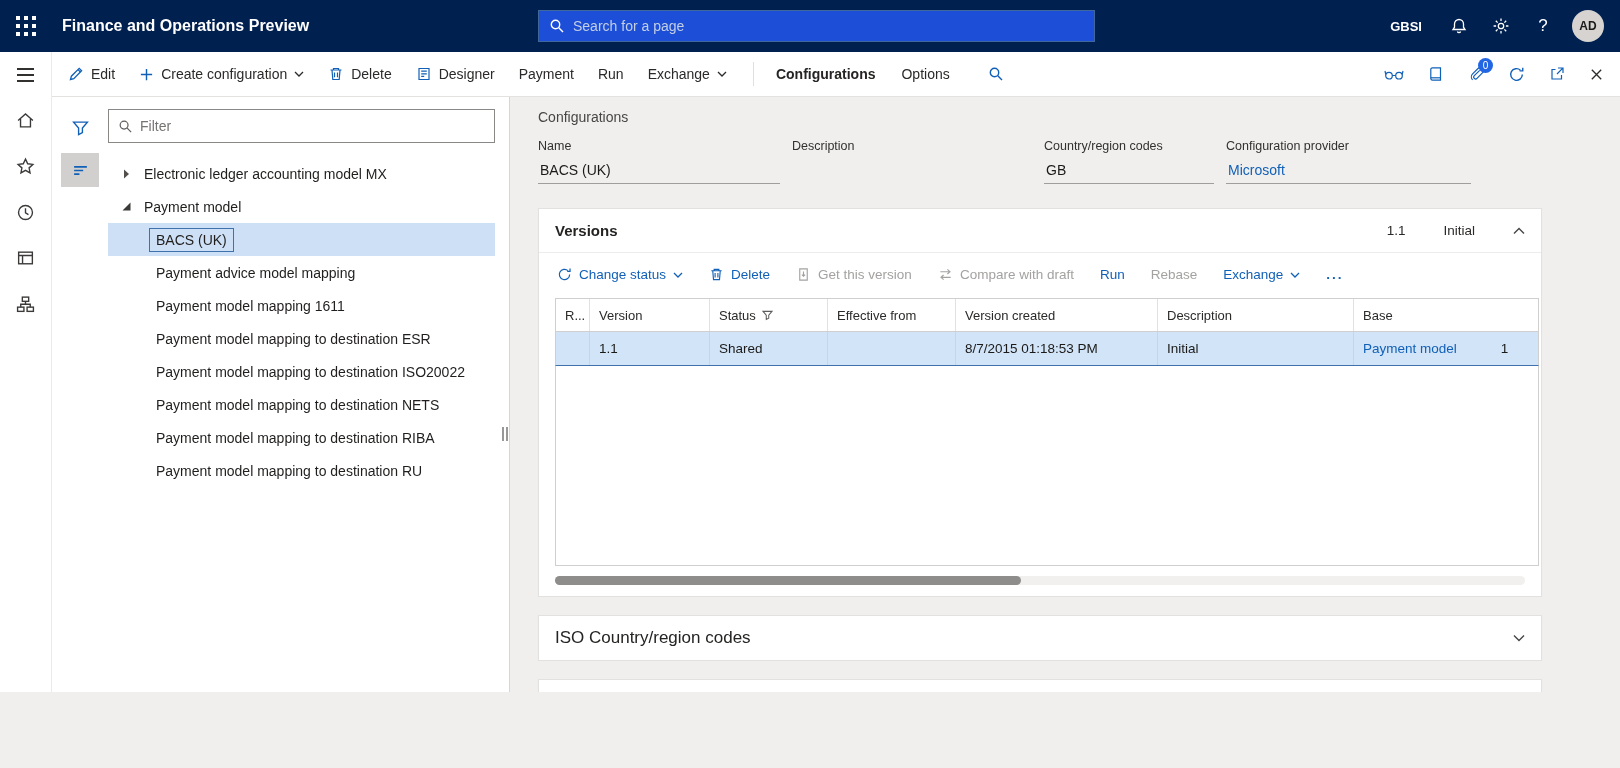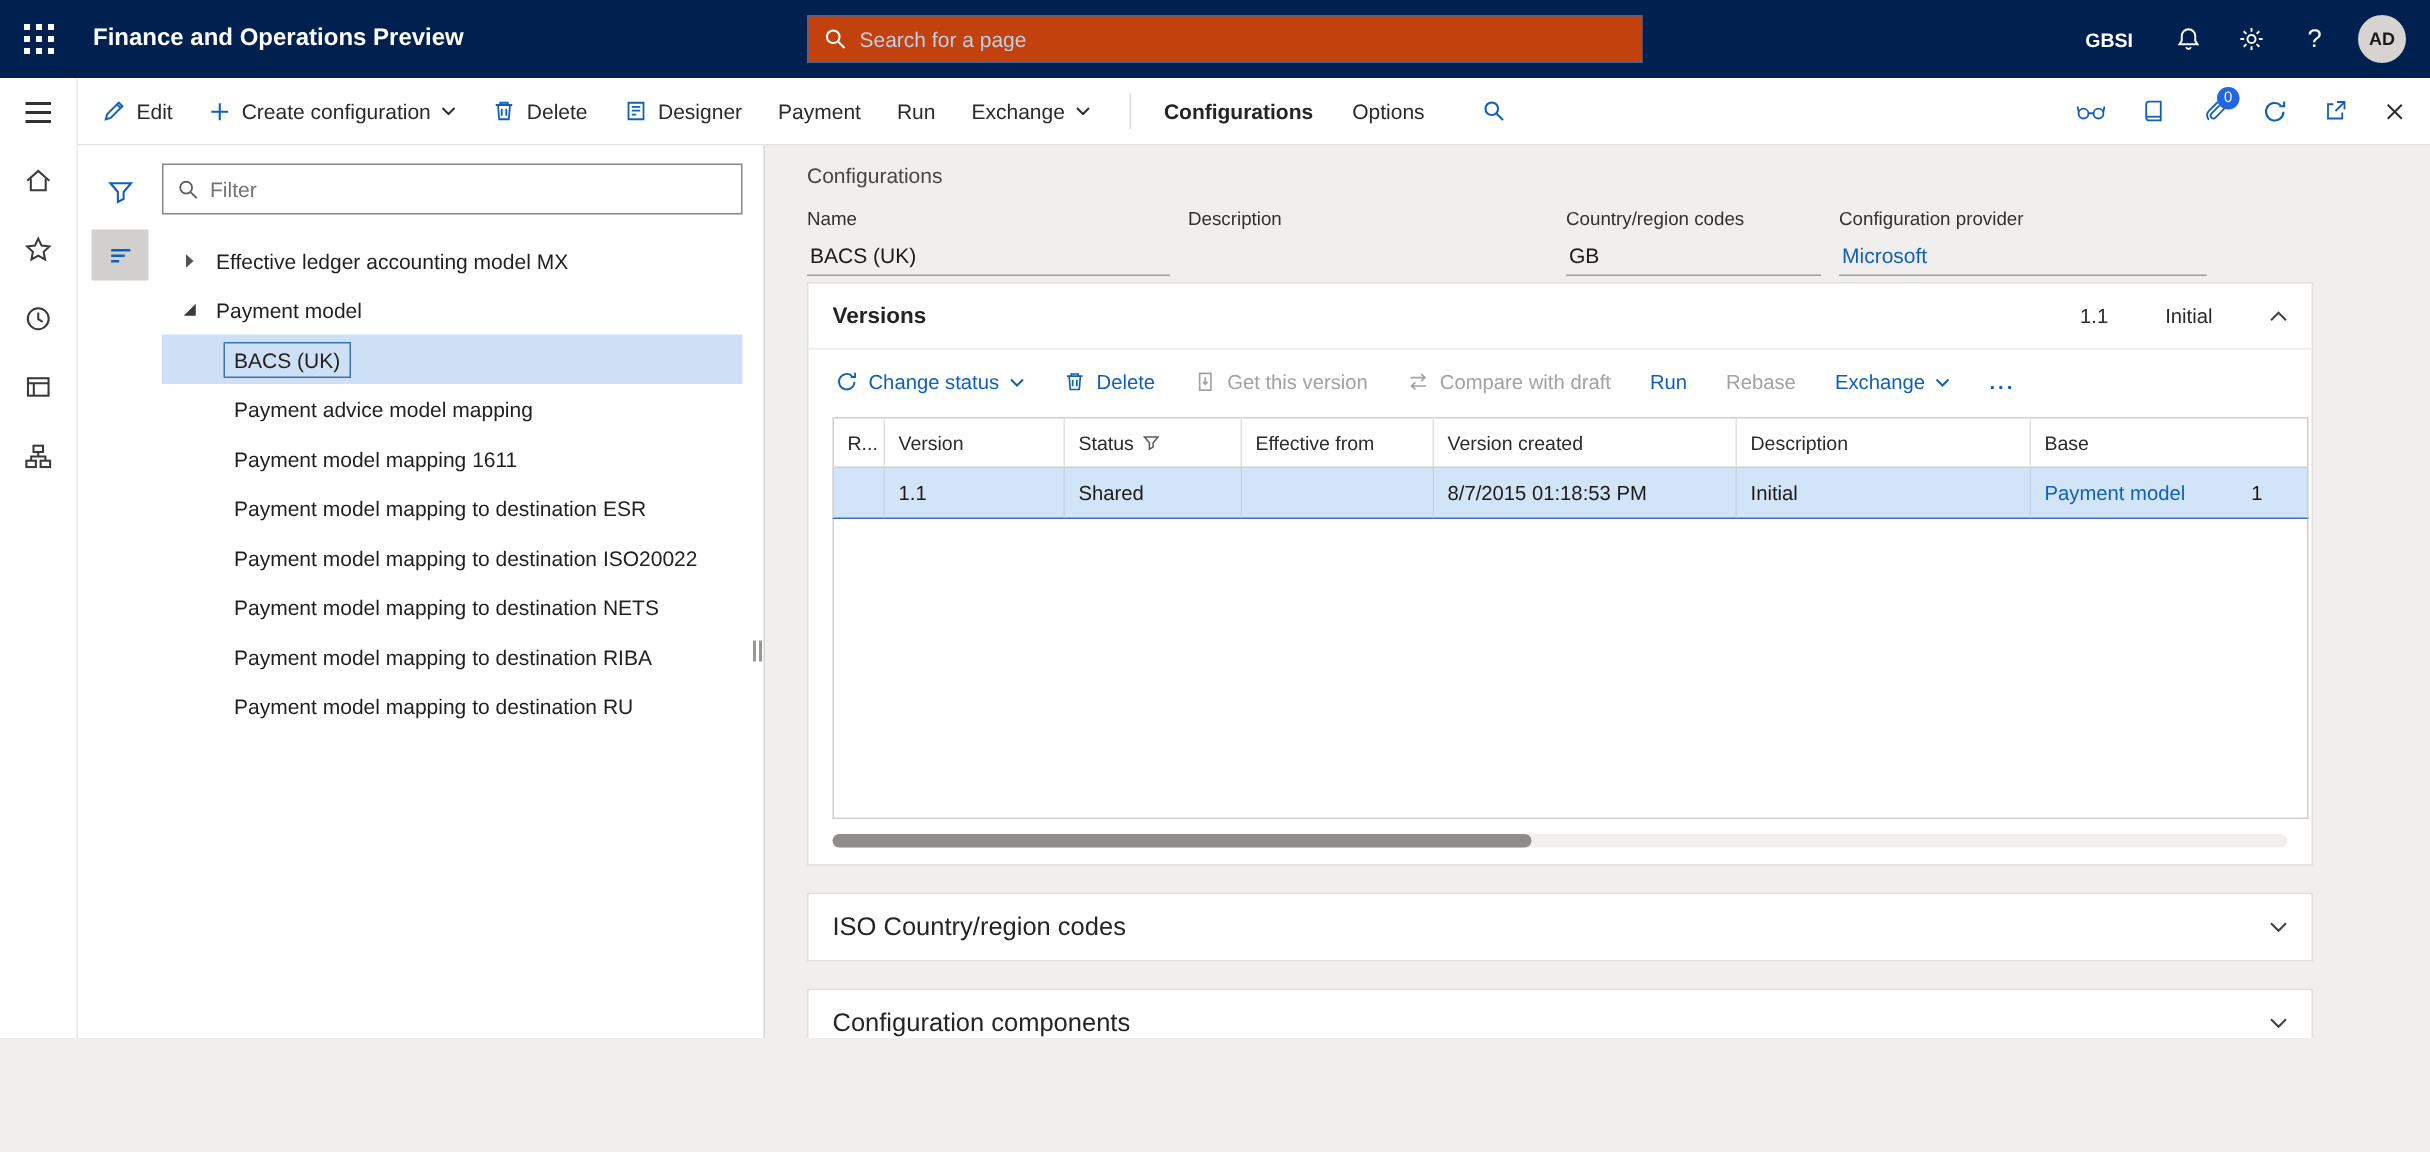--- a/index.html
+++ b/index.html
@@ -7,21 +7,21 @@
   body{font-family:"Liberation Sans","DejaVu Sans",sans-serif;background:#f0efed;color:#252423;font-size:14px}
   svg{display:block}
   .ic{display:inline-flex;align-items:center;justify-content:center;flex-shrink:0}
 
   
   .topbar{height:52px;background:#002050;display:flex;align-items:center;position:relative;color:#fff}
   .waffle-btn{width:52px;height:52px;display:flex;align-items:center;justify-content:center;cursor:pointer}
   .waffle{display:grid;grid-template-columns:repeat(3,4px);gap:4px}
   .waffle i{width:4px;height:4px;background:#fff}
   .tb-title{font-size:16px;font-weight:700;margin-left:10px;white-space:nowrap}
-  .tb-search{position:absolute;left:538px;top:10px;width:557px;height:32px;background:#c2410c;border:1px solid #40679c;display:flex;align-items:center;padding:0 10px;gap:8px}
+  .tb-search{position:absolute;left:538px;top:10px;width:557px;height:32px;background:#1d4ed8;border:1px solid #40679c;display:flex;align-items:center;padding:0 10px;gap:8px}
   .tb-search input{flex:1;background:transparent;border:0;outline:0;color:#fff;font-size:14px;font-family:inherit}
   .tb-search input::placeholder{color:#c3cfe3}
   .tb-right{margin-left:auto;display:flex;align-items:center}
   .tb-company{font-size:13px;font-weight:700;padding:0 16px;cursor:pointer}
   .tb-icon{width:42px;height:52px;display:flex;align-items:center;justify-content:center;cursor:pointer;color:#fff}
   .tb-help{font-size:17px}
   .avatar{width:32px;height:32px;border-radius:50%;background:#d6d3d0;color:#1b1a19;font-size:12px;font-weight:700;display:flex;align-items:center;justify-content:center;margin:0 16px 0 8px;cursor:pointer}
 
   
   .main{display:flex;height:640px}
@@ -61,21 +61,21 @@
   .tnode .marker{width:10px;display:flex;justify-content:center}
   .tchild{height:33px;display:flex;align-items:center;padding-left:48px;cursor:pointer;color:#201f1e}
   .tchild.sel{background:#cde0f6}
   .tchild.sel .lbox{border:1px solid #3f72ad;padding:3px 6px;margin-left:-7px}
   .splitgrip{position:absolute;right:1px;top:330px;display:flex;gap:2px;cursor:col-resize}
   .splitgrip i{width:2px;height:14px;background:#9a9896}
 
   
   .content{flex:1;min-width:0;padding:10px 78px 0 28px;overflow:hidden}
   .caption{font-size:14px;color:#484644;margin:2px 0 14px}
-  .fieldrow{display:flex;gap:12px;margin-bottom:4px}
+  .fieldrow{display:flex;gap:12px;margin-bottom:24px}
   .fld{display:flex;flex-direction:column}
   .fld .lbl{font-size:12.5px;color:#323130;margin-bottom:9px;white-space:nowrap}
   .fld .val{font-size:14px;color:#1b1a19;border-bottom:1px solid #a09e9c;padding:0 2px 5px 2px;white-space:nowrap;overflow:hidden;cursor:text}
   .fld .val.link{color:#1160b7;cursor:pointer}
   .w1{width:242px}.w2{width:240px}.w3{width:170px}.w4{width:245px}
 
   .card{background:#fff;border:1px solid #e3e1df;box-shadow:0 0.3px 0.9px rgba(0,0,0,.07)}
   .vheader{height:44px;display:flex;align-items:center;padding:0 16px;border-bottom:1px solid #ececec}
   .vtitle{font-size:15px;font-weight:700}
   .vsum{margin-left:auto;display:flex;align-items:center;gap:38px;font-size:13.5px;color:#2b2a29}
@@ -338,21 +338,21 @@
             </span>
             <input type="text" placeholder="Filter" style="">
           </div>
 
           <div class="tnode">
             <span class="marker ic">
               <svg width="7" height="10" viewBox="0 0 7 10">
                   <polygon points="1,0.5 6,5 1,9.5" fill="#524f4d"></polygon>
                 </svg>
             </span>
-            <span>Effective ledger accounting model MX</span>
+            <span>Electronic ledger accounting model MX</span>
           </div>
           <div class="tnode">
             <span class="marker ic">
               <svg width="9" height="9" viewBox="0 0 9 9">
                   <polygon points="8.5,0.5 8.5,8.5 0.5,8.5" fill="#3b3a39"></polygon>
                 </svg>
             </span>
             <span>Payment model</span>
           </div>
 

